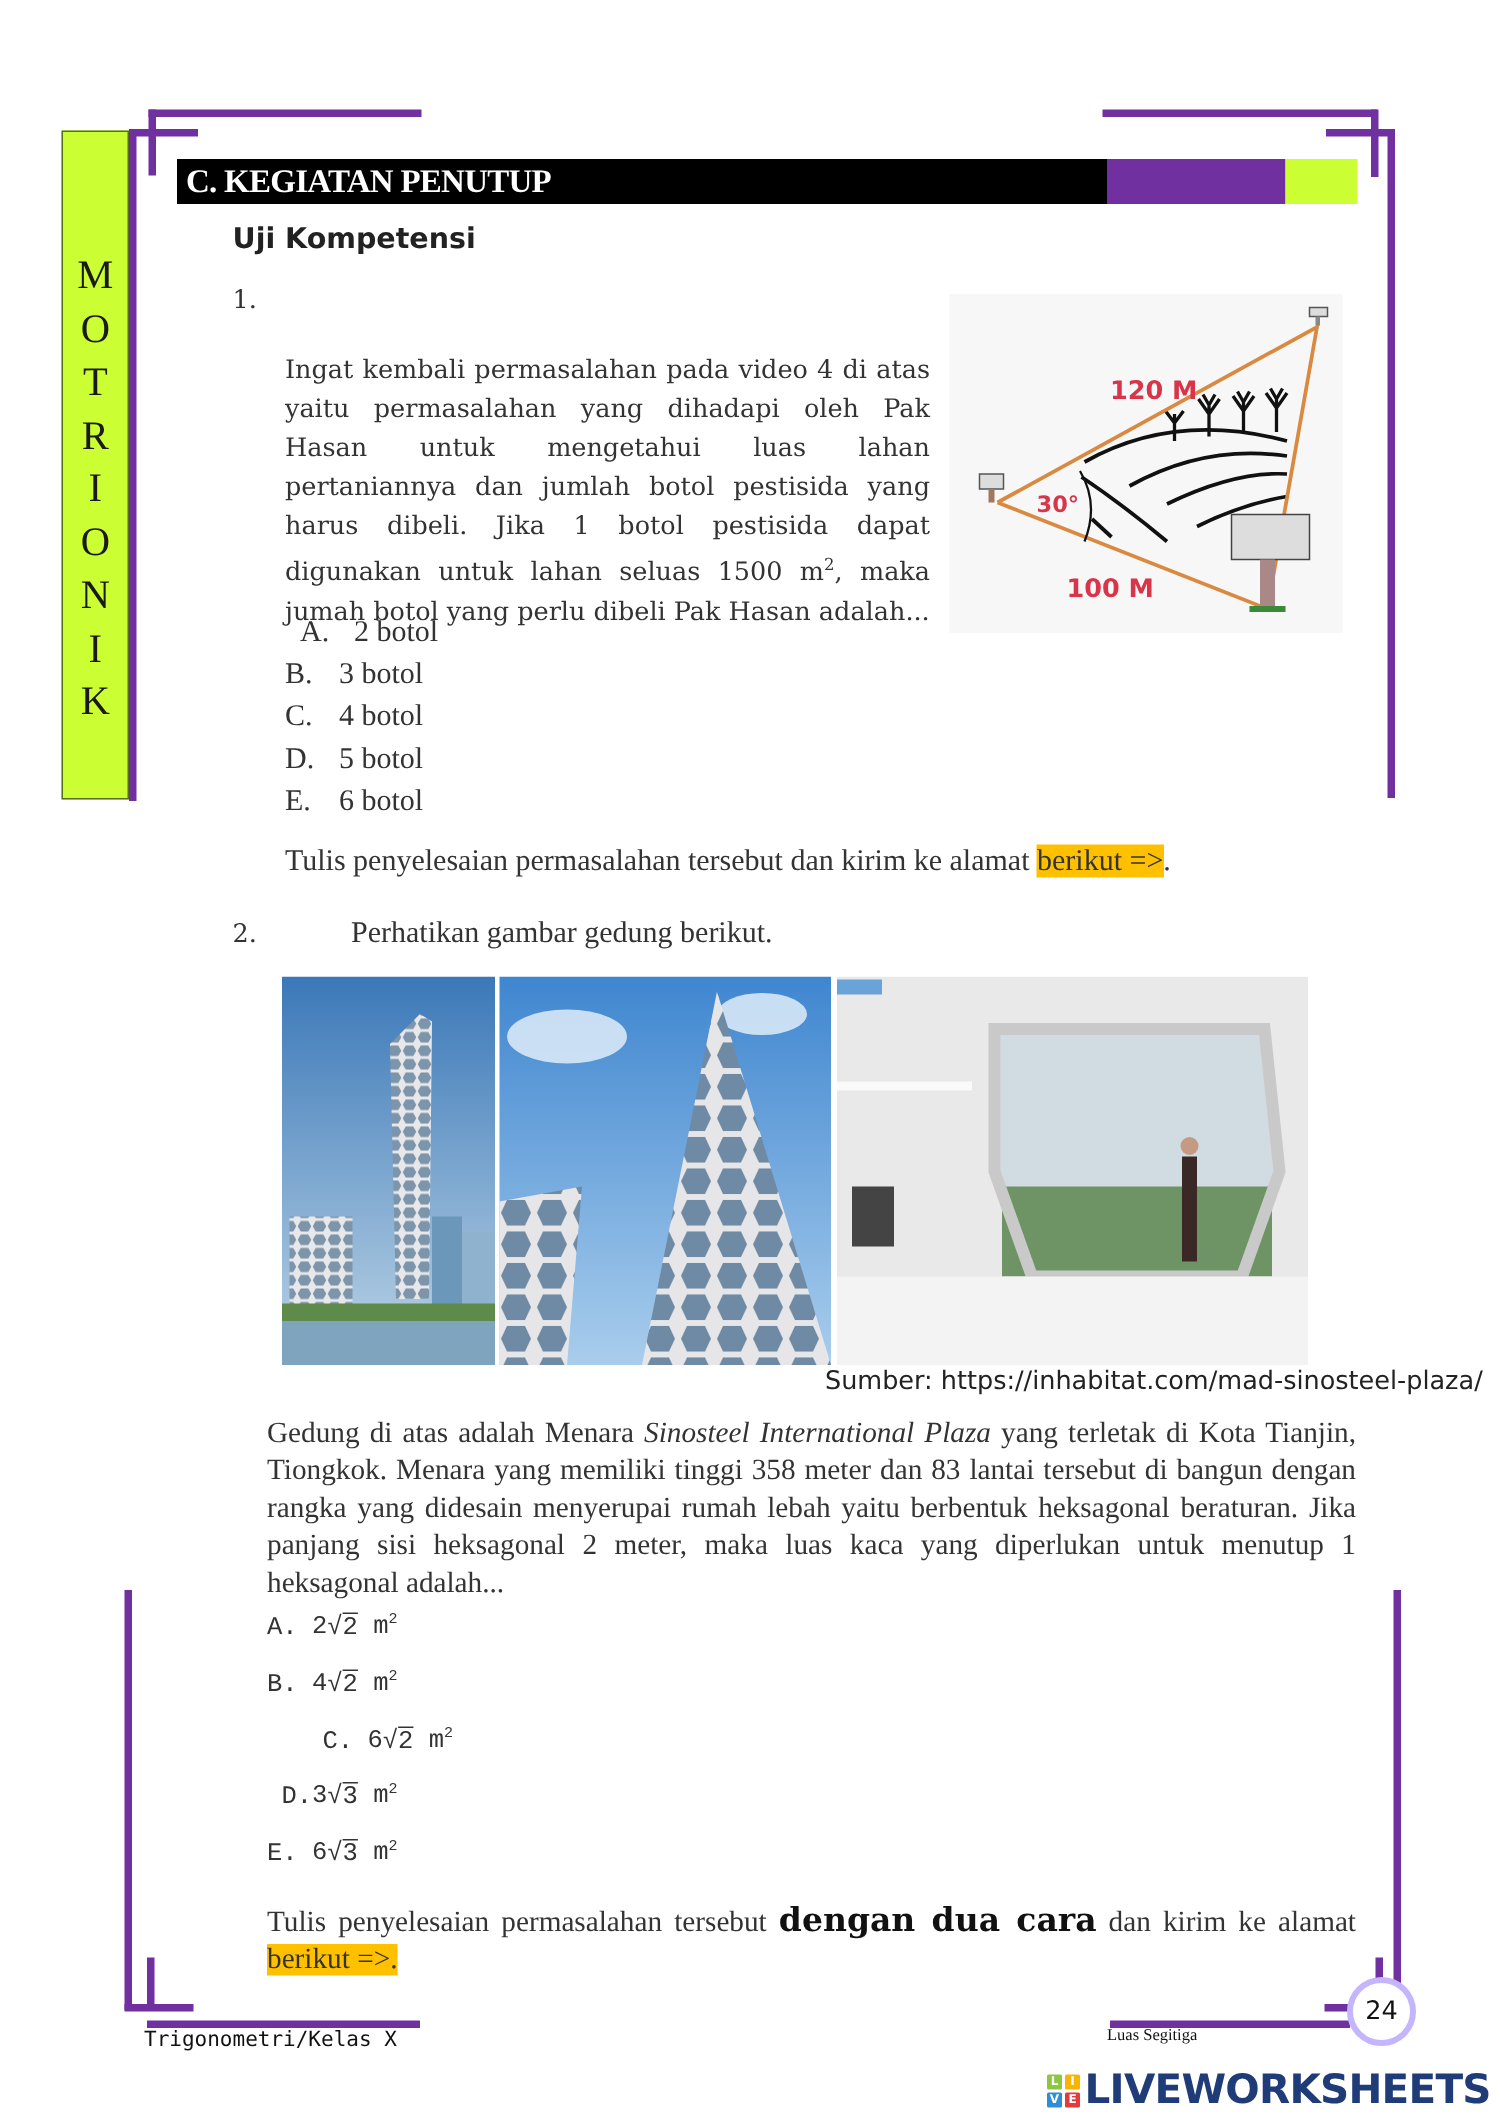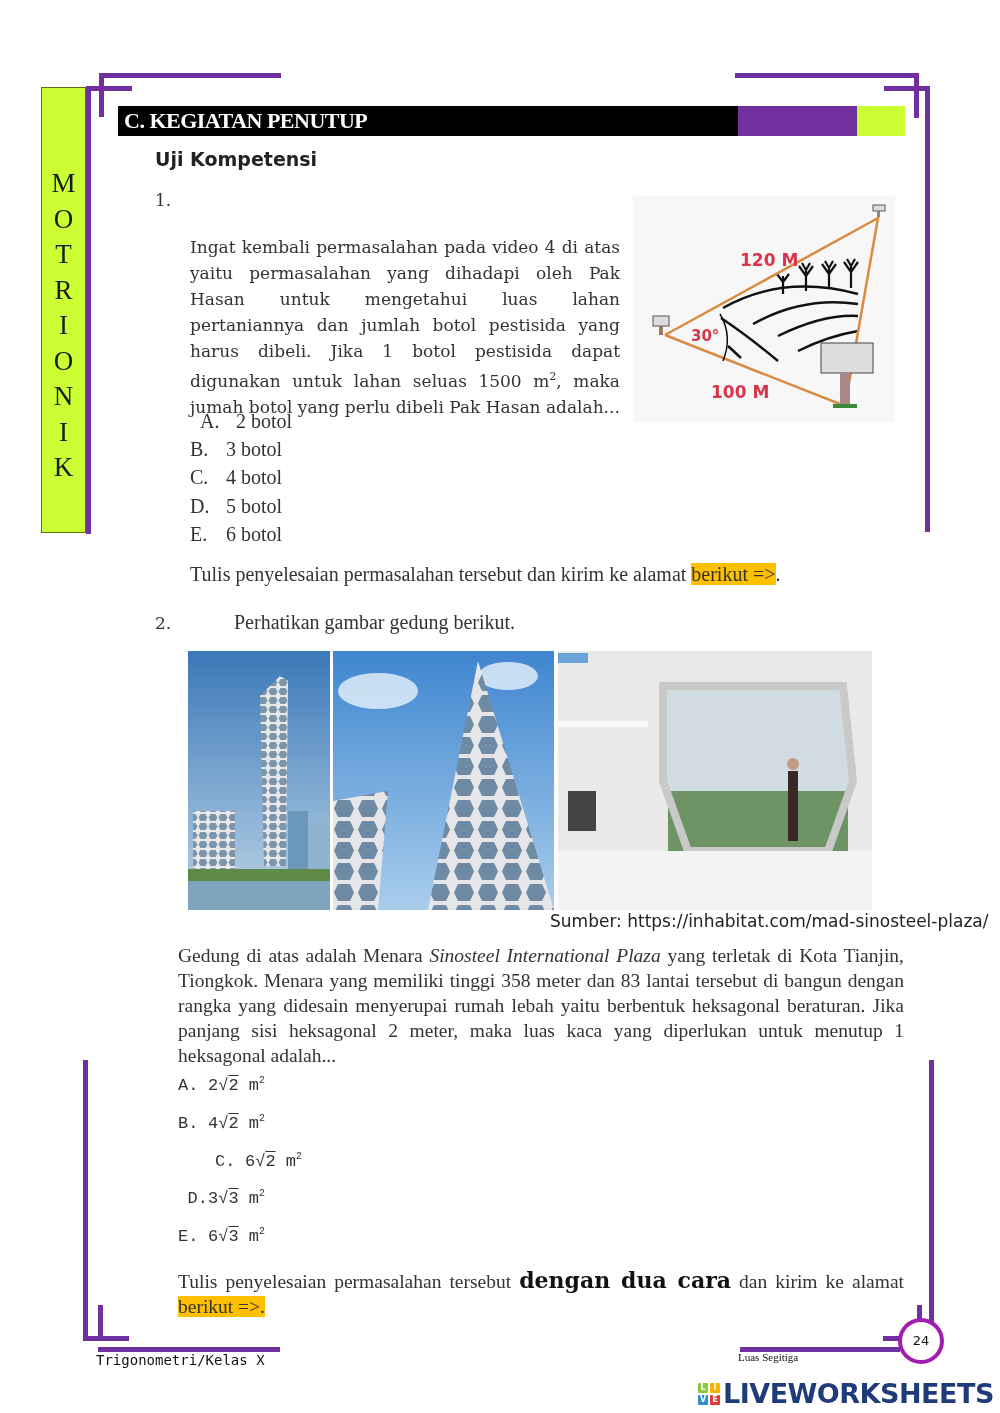--- a/index.html
+++ b/index.html
@@ -41,21 +41,21 @@
   .q2-opt .ol { display: inline-block; width: 30px; }
   .sqrt { display: inline-block; }
   .sqrt .rad { text-decoration: overline; }
   .q2-opt sup { font-size: 10px; }
 
   .q2-note { left: 178px; top: 1268px; width: 726px; font-family: "Liberation Serif", serif; font-size: 19.5px; line-height: 25px; text-align: justify; color: #333; }
   .q2-note b { font-family: "DejaVu Serif", serif; font-weight: bold; color: #111; font-size: 22px; }
 
   .footer-left { left: 96px; top: 1352px; font-family: "DejaVu Sans Mono", monospace; font-size: 14px; color: #111; }
   .footer-right { left: 738px; top: 1351px; font-family: Liberation Serif, serif; font-size: 11px; color: #111; }
-  .page-circle { left: 898px; top: 1318px; width: 38px; height: 38px; border: 4px solid #a21caf; border-radius: 50%; background: #fff; text-align: center; line-height: 38px; font-family: "DejaVu Sans", sans-serif; font-size: 13px; color: #111; }
+  .page-circle { left: 898px; top: 1318px; width: 38px; height: 38px; border: 4px solid #c4b5fd; border-radius: 50%; background: #fff; text-align: center; line-height: 38px; font-family: "DejaVu Sans", sans-serif; font-size: 17px; color: #111; }
 
   .lw-logo { left: 698px; top: 1378px; display: flex; align-items: center; }
   .lw-grid { display: grid; grid-template-columns: 10px 10px; grid-gap: 2px; margin-right: 3px; }
   .lw-grid span { width: 10px; height: 10px; font-family: "DejaVu Sans", sans-serif; font-size: 8px; font-weight: bold; color: #fff; text-align: center; line-height: 10px; border-radius: 1px; }
   .lw-text { font-family: "DejaVu Sans", sans-serif; font-weight: bold; font-size: 27px; color: #1f3c78; letter-spacing: -0.5px; }
 </style>
 </head>
 <body>
 
 <div class="pline" style="left:99px;top:73px;width:182px;height:5px;"></div>

